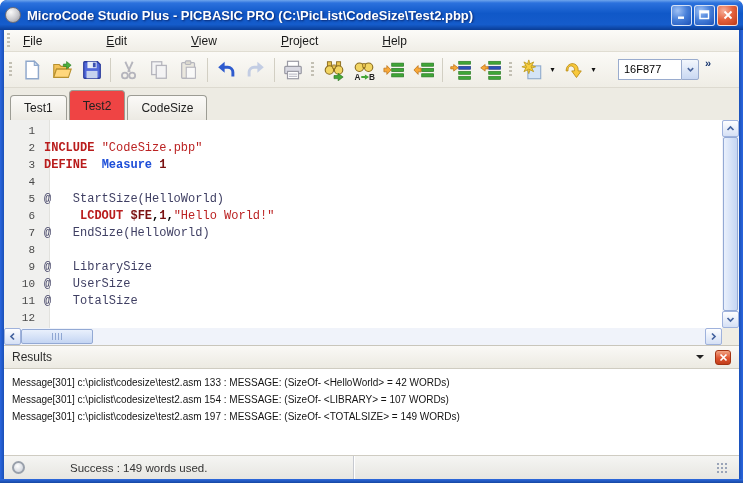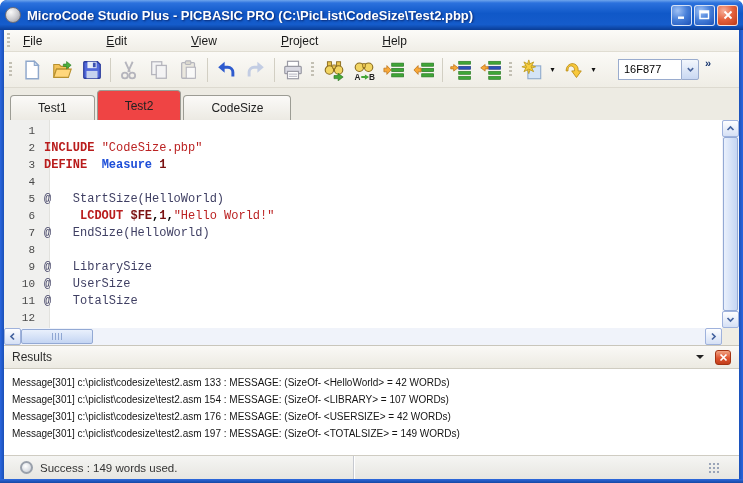--- a/index.html
+++ b/index.html
@@ -51,21 +51,21 @@
     font-family:"Liberation Sans",sans-serif;margin-left:14px; }
   .combo-btn { width:18px; height:21px; border:1px solid #9AACCE;
     background:linear-gradient(180deg,#F3F7FD,#C9D8F2); display:flex; align-items:center;
     justify-content:center; border-radius:0 2px 2px 0; }
   .tchev { color:#17356F; font-weight:bold; font-size:11px; letter-spacing:-1px;
     margin-left:6px; align-self:flex-start; margin-top:1px; }
 
   
   .tabbar { position:absolute; top:88px; left:4px; width:735px; height:32px; background:#EDEBE3;
     display:flex; align-items:flex-end; padding-left:6px; }
-  .tab { height:25px; padding:5px 27px 0; font-size:12px; color:#222;
+  .tab { height:25px; padding:5px 13px 0; font-size:12px; color:#222;
     background:linear-gradient(180deg,#FBFAF8,#ECEAE3); border:1px solid #9C9C94;
     border-bottom:none; border-radius:4px 4px 0 0; margin-right:2px; }
   .tab.active { height:30px; padding-top:8px; background:#ef4444; position:relative; z-index:2; }
 
   
   .editor { position:absolute; top:120px; left:4px; width:735px; height:225px; background:#fff; }
   .gutter-strip { position:absolute; left:0; top:0; width:46px; height:208px;
     background:#F0F0EE; border-right:1px solid #E2E2DE; }
   .code-lines { position:absolute; left:0; top:3px; right:17px; }
   .code-line { display:flex; height:17px; }
@@ -109,22 +109,22 @@
     background:linear-gradient(180deg,#F2A383,#DE5430 55%,#C23E1B);
     display:flex; align-items:center; justify-content:center; }
   .results-list { padding-top:5px; }
   .result-message { height:17px; line-height:17px; padding-left:8px; font-size:10px;
     color:#141414; white-space:nowrap; }
 
   
   .statusbar { position:absolute; top:455px; left:4px; width:735px; height:24px;
     background:linear-gradient(180deg,#F5F5F3,#E7E6E1); border-top:1px solid #CFCCC2;
     display:flex; align-items:center; font-size:11.5px; color:#333; }
-  .sb-panel { height:100%; display:flex; align-items:center; padding:0 16px;
-    border-right:1px solid #C6C9D0; box-shadow:1px 0 0 #FFFFFF; }
+  .sb-panel { height:100%; display:flex; align-items:center; padding:0 8px;
+    border-right:1px solid #C6C9D0; box-shadow:1px 0 0 #FFFFFF;gap:38px; }
   .sb-1 { width:350px; } .sb-2 { width:138px; } .sb-3 { flex:1; border-right:none; box-shadow:none; }
   .st-circle { width:13px; height:13px; border-radius:50%; border:2px solid #99A0AB;
     background:radial-gradient(circle at 40% 35%, #FFFFFF, #C6CBD4); margin-right:7px; flex:none; }
   .ln-icon { width:11px; height:13px; border:1px solid #2C57A8; margin-right:7px; flex:none;
     background:repeating-linear-gradient(180deg,#5A8AD8 0 2px,#FFFFFF 2px 3px); }
   .size-grip { margin-left:auto; margin-right:3px; width:13px; height:13px;
     background-image:radial-gradient(#9AA4B8 1.2px, rgba(0,0,0,0) 1.3px);
     background-size:4px 4px; background-position:bottom right; }
 </style>
 </head>
@@ -454,21 +454,20 @@
         </div>
       <div class="res-close">
         <svg width="9" height="9">
             <path d="M1.5 1.5l6 6M7.5 1.5l-6 6" stroke="#fff" stroke-width="1.7"></path>
           </svg>
       </div>
     </div>
     <div class="results-list">
         <div class="result-message">Message[301] c:\piclist\codesize\test2.asm 133 : MESSAGE: (SizeOf- &lt;HelloWorld&gt; = 42 WORDs)</div>
         <div class="result-message">Message[301] c:\piclist\codesize\test2.asm 154 : MESSAGE: (SizeOf- &lt;LIBRARY&gt; = 107 WORDs)</div>
-        <div class="result-message">Message[301] c:\piclist\codesize\test2.asm 176 : MESSAGE: (SizeOf- &lt;USERSIZE&gt; = 42 WORDs)</div>
         <div class="result-message">Message[301] c:\piclist\codesize\test2.asm 197 : MESSAGE: (SizeOf- &lt;TOTALSIZE&gt; = 149 WORDs)</div>
       </div>
   </div>
 
   <div class="statusbar">
     <div class="sb-panel sb-1">
       <span class="st-circle"></span>
       <span>Success : 149 words used.</span>
     </div>
     <div class="sb-panel sb-3">

